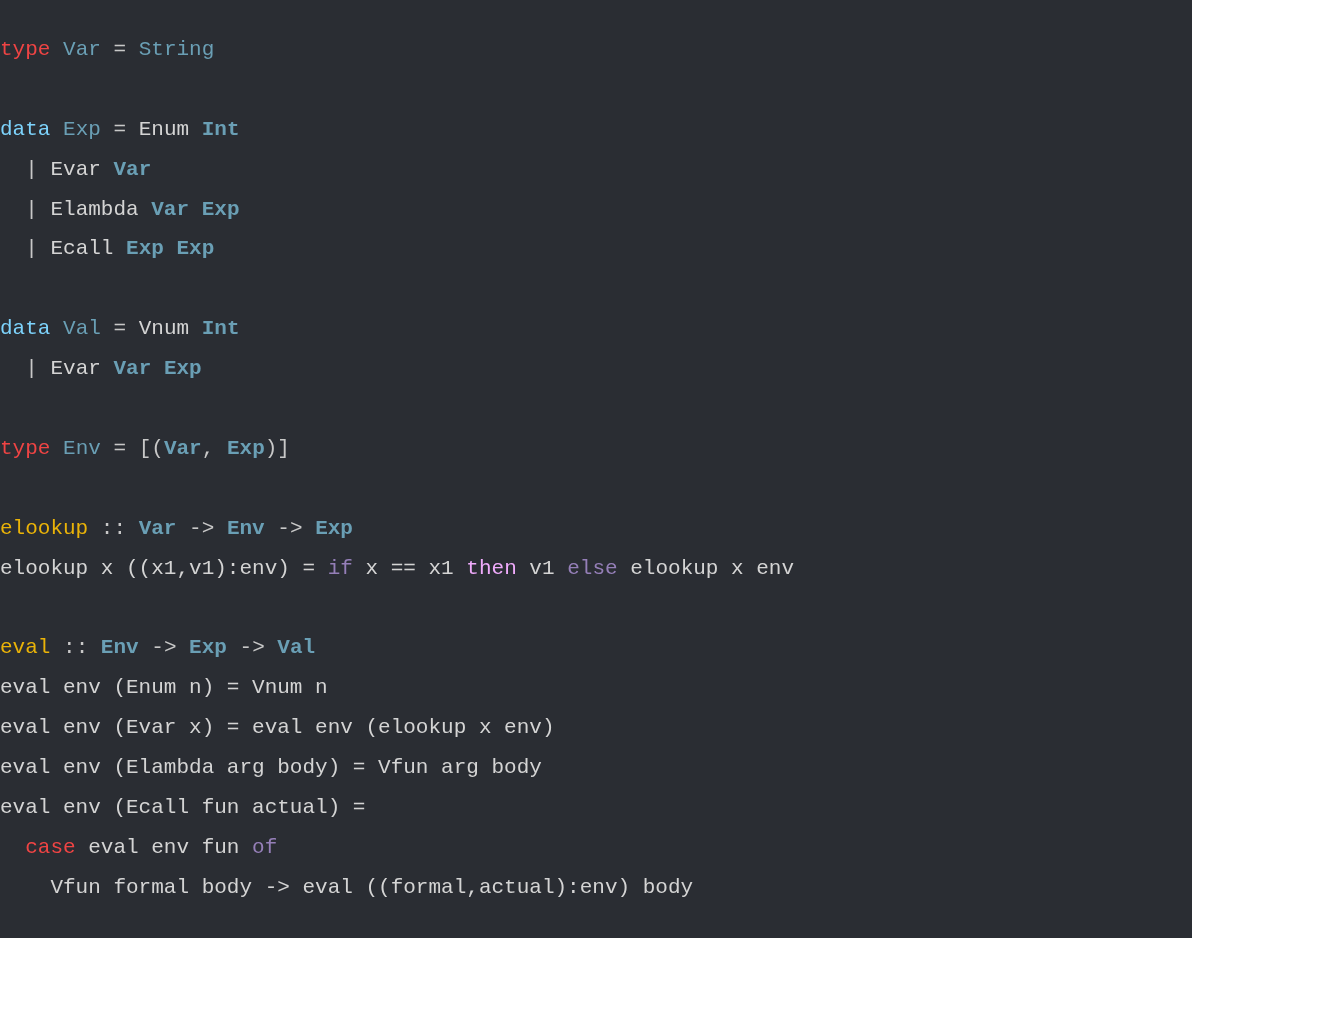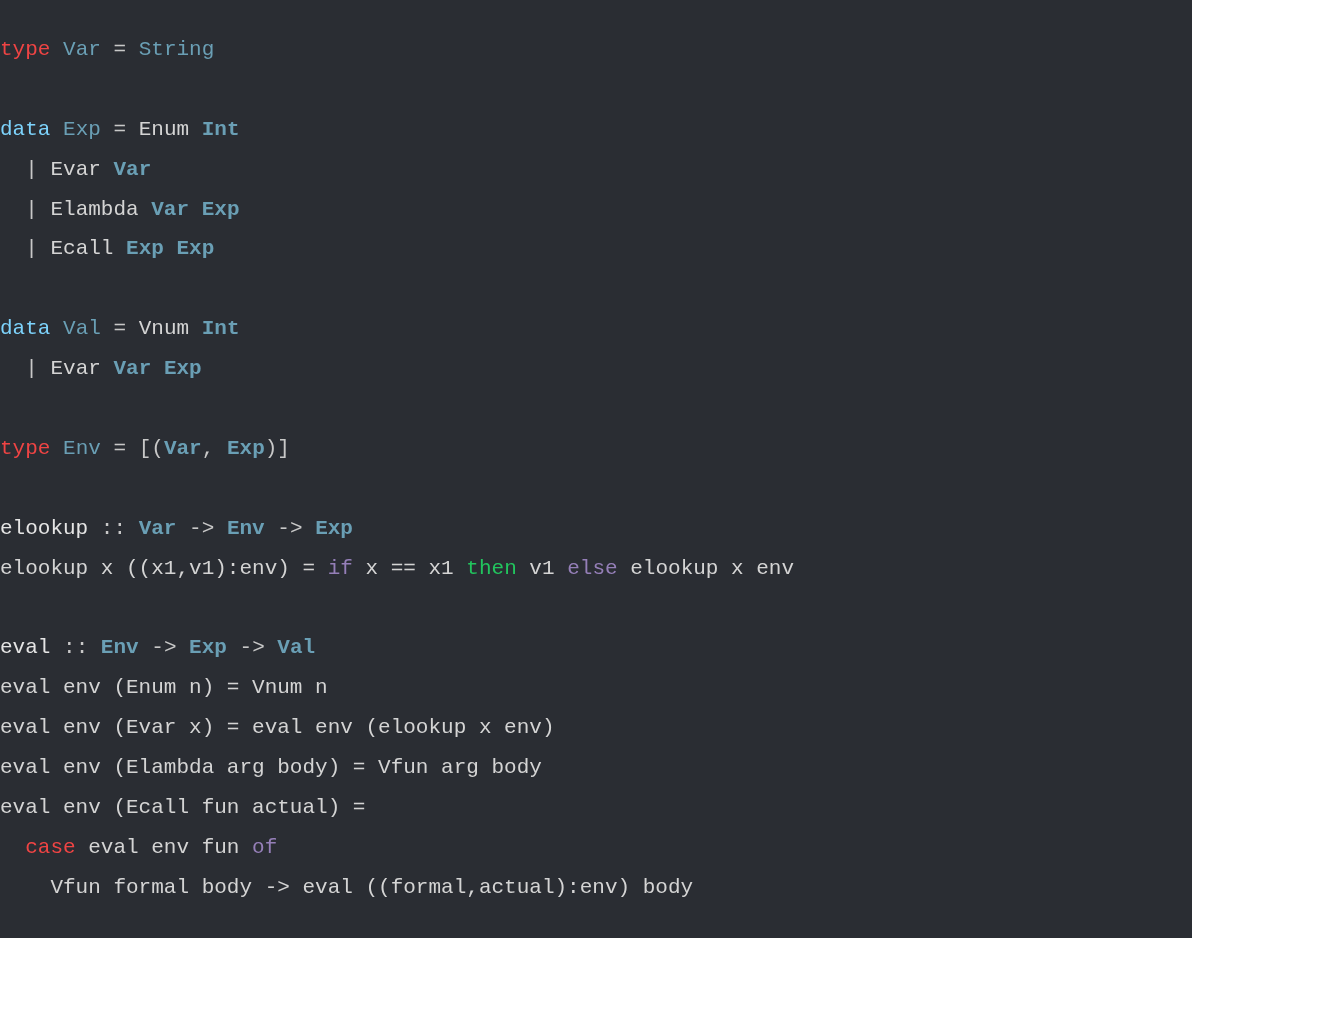--- a/index.html
+++ b/index.html
@@ -26,25 +26,25 @@
     }
     .kw-type { color: #ef4444; }
     .kw-data { color: #7dd3fc; font-family: Liberation Mono, monospace; }
     .type-name { color: #6a9fb5; }
     .type-ref { color: #6a9fb5; font-weight: bold; }
     .string-type { color: #6a9fb5; }
     .equals { color: #c8c8c8; }
     .constructor { color: #d4d4d4; }
     .pipe { color: #c8c8c8; }
     .punct { color: #c8c8c8; }
-    .func-name { color: #e5e5e5; }
+    .func-name { color: #eab308; }
     .dcolon { color: #c8c8c8; }
     .arrow { color: #c8c8c8; }
     .kw-if { color: #957fb8; margin-top: 48px; }
-    .kw-then { color: #22c55e; margin-top: 25px; }
+    .kw-then { color: #f0abfc; margin-top: 25px; }
     .kw-else { color: #957fb8; text-align: center; }
     .kw-case { color: #ef4444; }
     .kw-of { color: #957fb8; }
     .var { color: #d4d4d4; }
   </style>
 </head>
 <body>
 
 <div class="code-block"><span class="kw-type">type</span> <span class="type-name">Var</span> <span class="equals">=</span> <span class="string-type">String</span>
 

